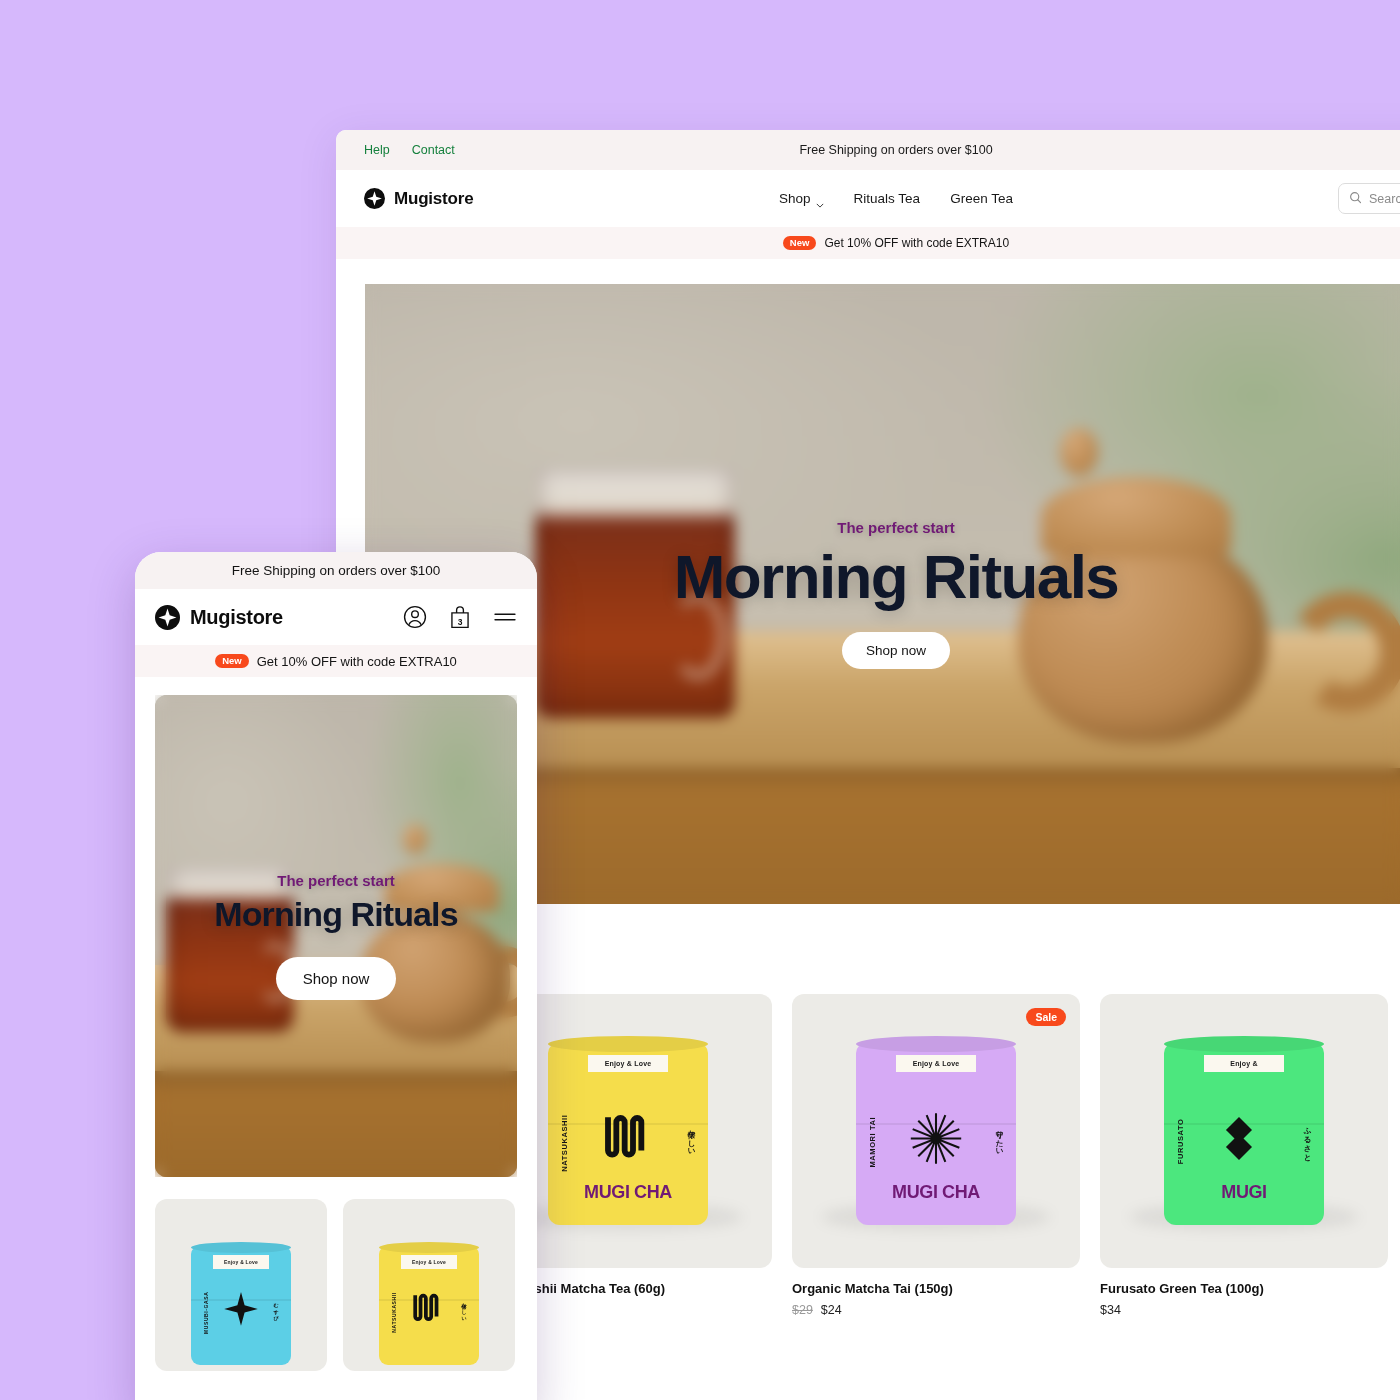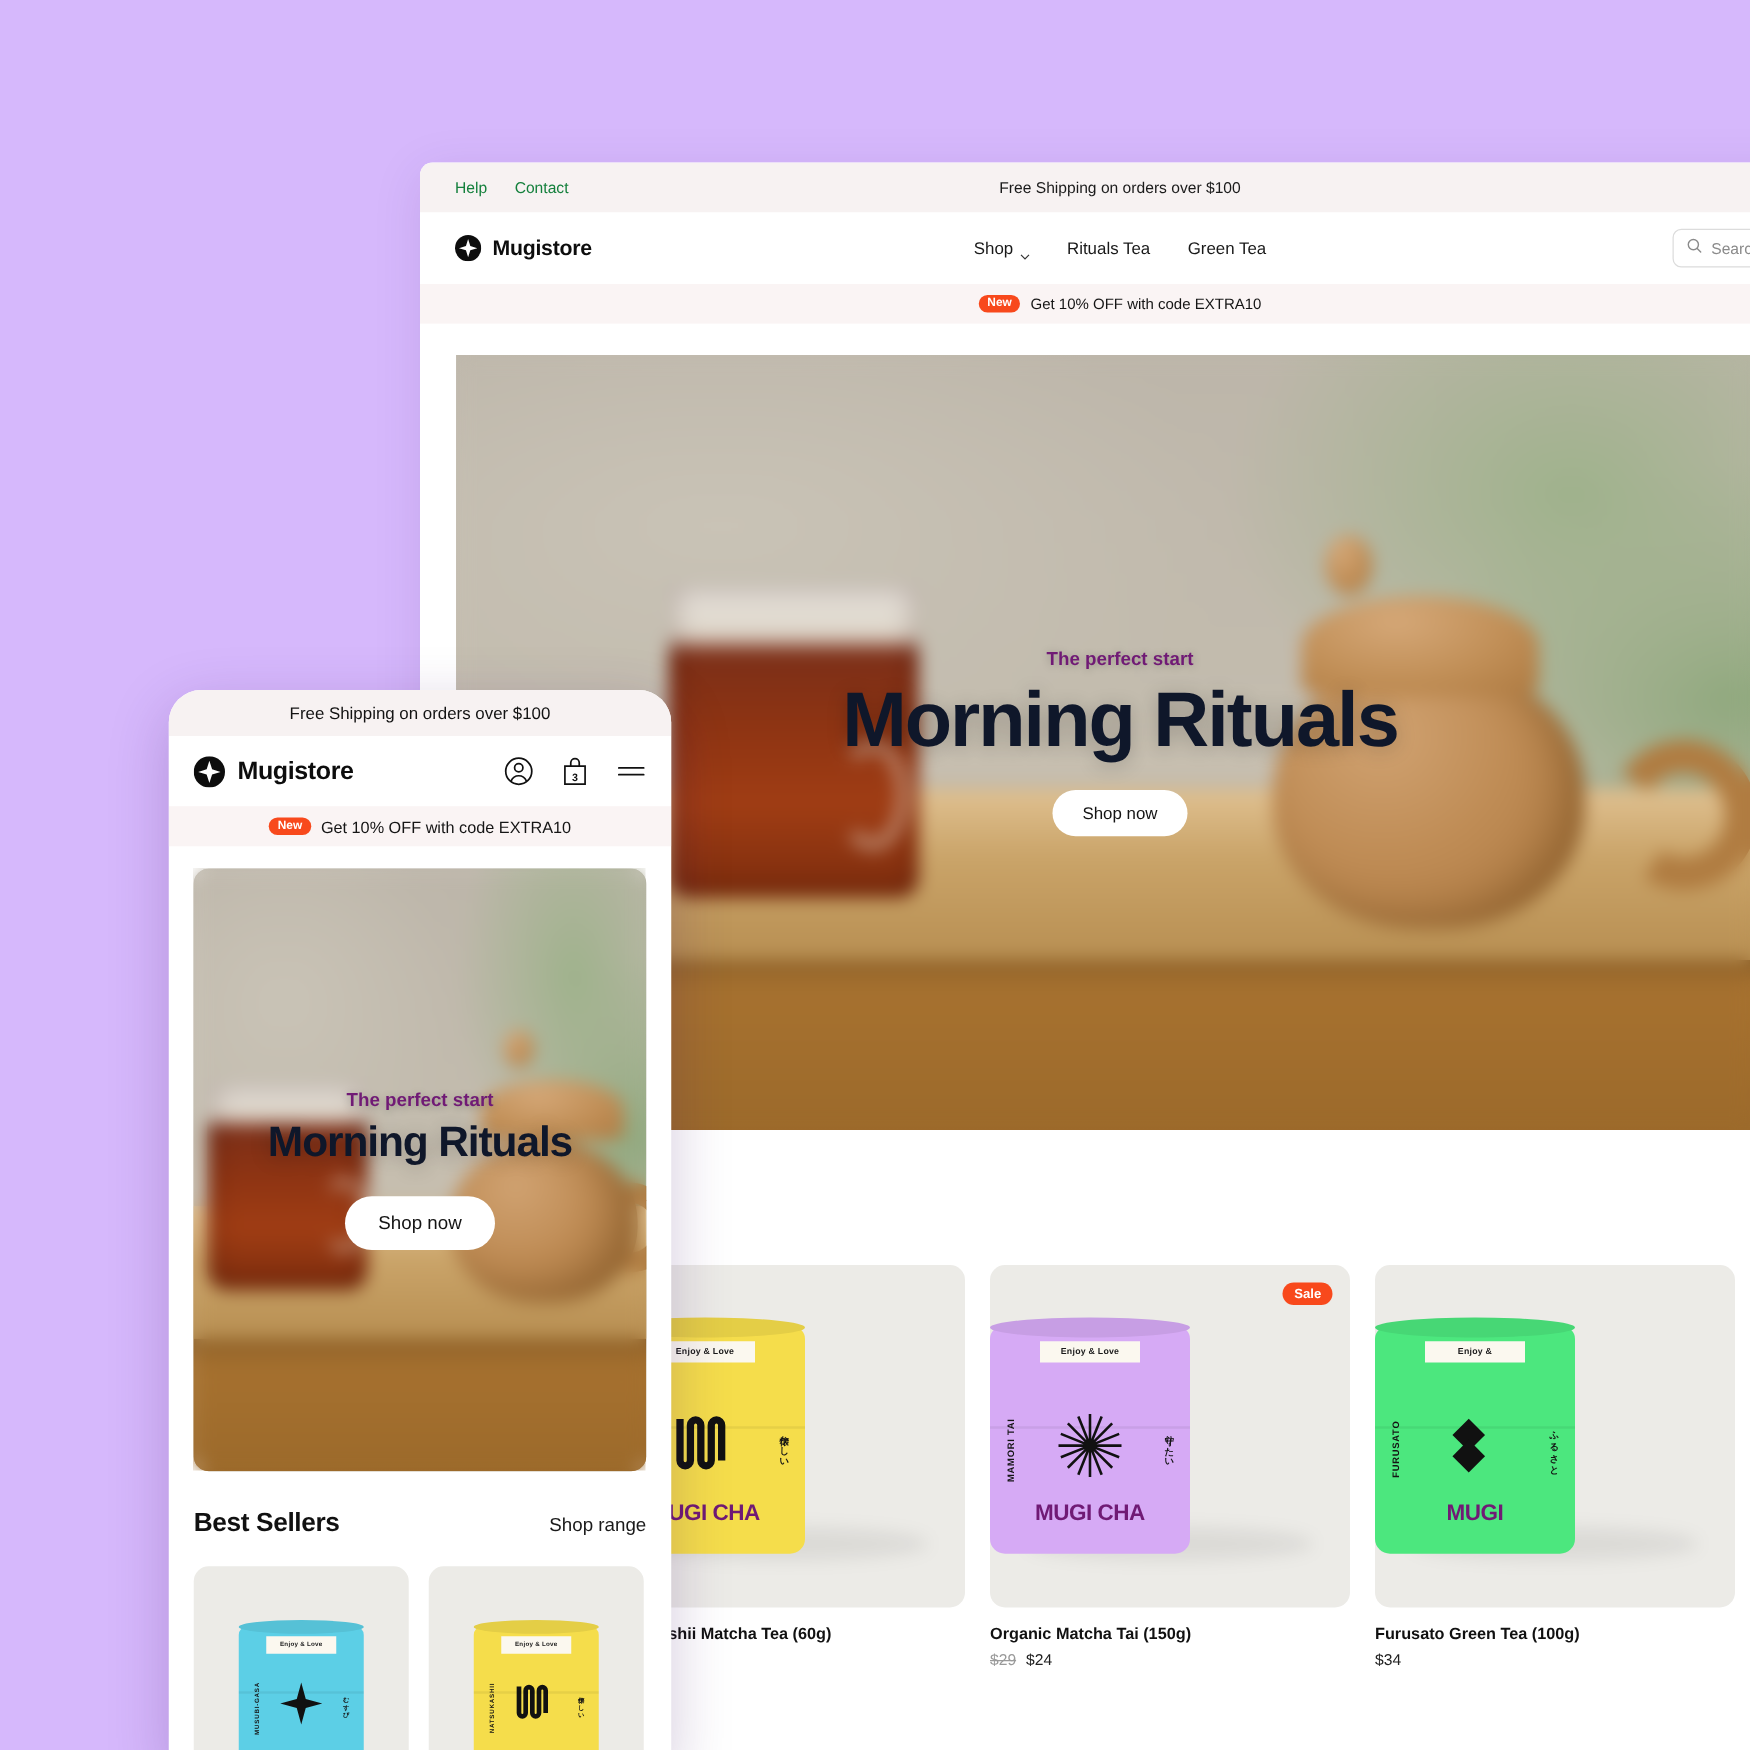--- a/index.html
+++ b/index.html
@@ -173,21 +173,21 @@
 
   
   .d-products {
     display: flex; gap: 20px; padding: 90px 0 0 0;
     margin-left: -160px; background:#fff;
   }
   .pcard { width: 288px; flex: 0 0 288px; }
   .pimg {
     position: relative; height: 274px;
     background: #ecebe7; border-radius: 12px; overflow: hidden;
-    display:flex; align-items:center; justify-content:flex-start;margin-top:18px;
+    display:flex; align-items:center; justify-content:center;
   }
   .sale-badge {
     position:absolute; top: 14px; right: 14px;
     background:#f8491c; color:#fff; font-size:10.5px; font-weight:700;
     padding: 3.5px 9px; border-radius: 10px; line-height:1; z-index:3;
   }
   .jar {
     position: relative; width: 160px; height: 182px;
     border-radius: 10px 10px 12px 12px;
     margin-top: 6px;
@@ -540,24 +540,20 @@
         <div class="hero-blurmask"></div>
       </div>
       <div class="hero-content">
         <div class="hero-eyebrow">The perfect start</div>
         <h1 class="hero-title">Morning Rituals</h1>
         <button class="hero-btn">Shop now</button>
       </div>
     </div>
   </div>
 
-  <div class="m-section-head">
-    <div class="m-section-title">Best Sellers</div>
-    <a href="#" class="m-section-link">Shop range</a>
-  </div>
 
   <div class="m-products">
     <div class="m-pcard">
       <div class="m-pimg">
         <div class="m-jar" style="background:#5ccfe6">
           <span class="enjoy-tag">Enjoy &amp; Love</span>
           <span class="jar-left-text">MUSUBI-GASA</span>
           <span class="jar-right-text">むすび</span>
           <span class="jar-logo">
             <svg viewBox="0 0 60 60" width="36" height="36">

